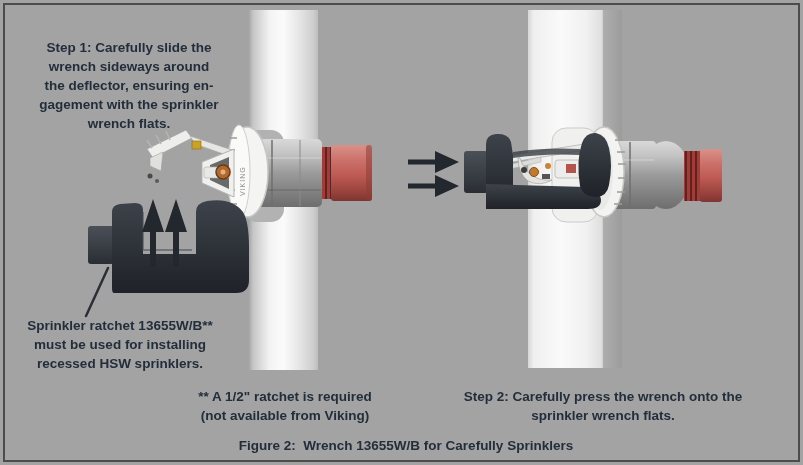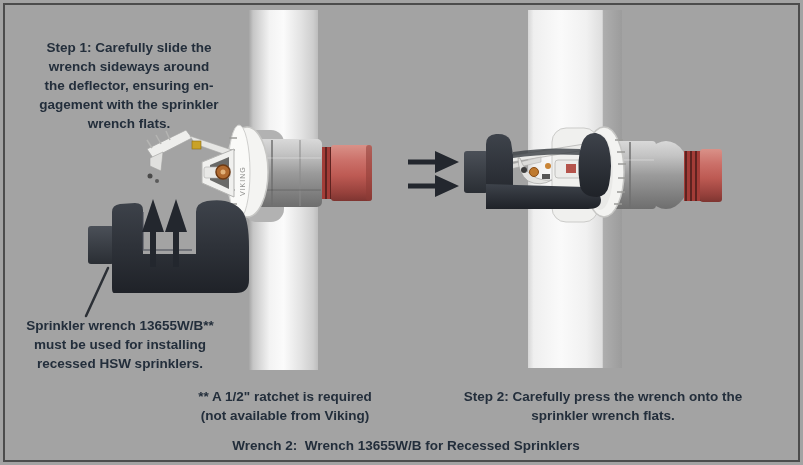--- a/index.html
+++ b/index.html
@@ -211,23 +211,23 @@
         <path d="M408,183.5 L435,183.5 L435,175 L459,186 L435,197 L435,188.5 L408,188.5 Z"></path>
       </g>
     </g>
   </svg>
 
   <div class="txt t-step1">Step 1: Carefully slide the
 wrench sideways around
 the deflector, ensuring en-
 gagement with the sprinkler
 wrench flats.</div>
-  <div class="txt t-wrenchlabel">Sprinkler wrench 13655W/B**
+  <div class="txt t-wrenchlabel">Sprinkler ratchet 13655W/B**
 must be used for installing
 recessed HSW sprinklers.</div>
   <div class="txt t-ratchet">** A 1/2" ratchet is required
 (not available from Viking)</div>
   <div class="txt t-step2">Step 2: Carefully press the wrench onto the
 sprinkler wrench flats.</div>
-  <div class="txt t-caption">Wrench 2:  Wrench 13655W/B for Recessed Sprinklers</div>
+  <div class="txt t-caption">Figure 2:  Wrench 13655W/B for Carefully Sprinklers</div>
 
   <div class="frame"></div>
 </div>
 
 </body></html>

